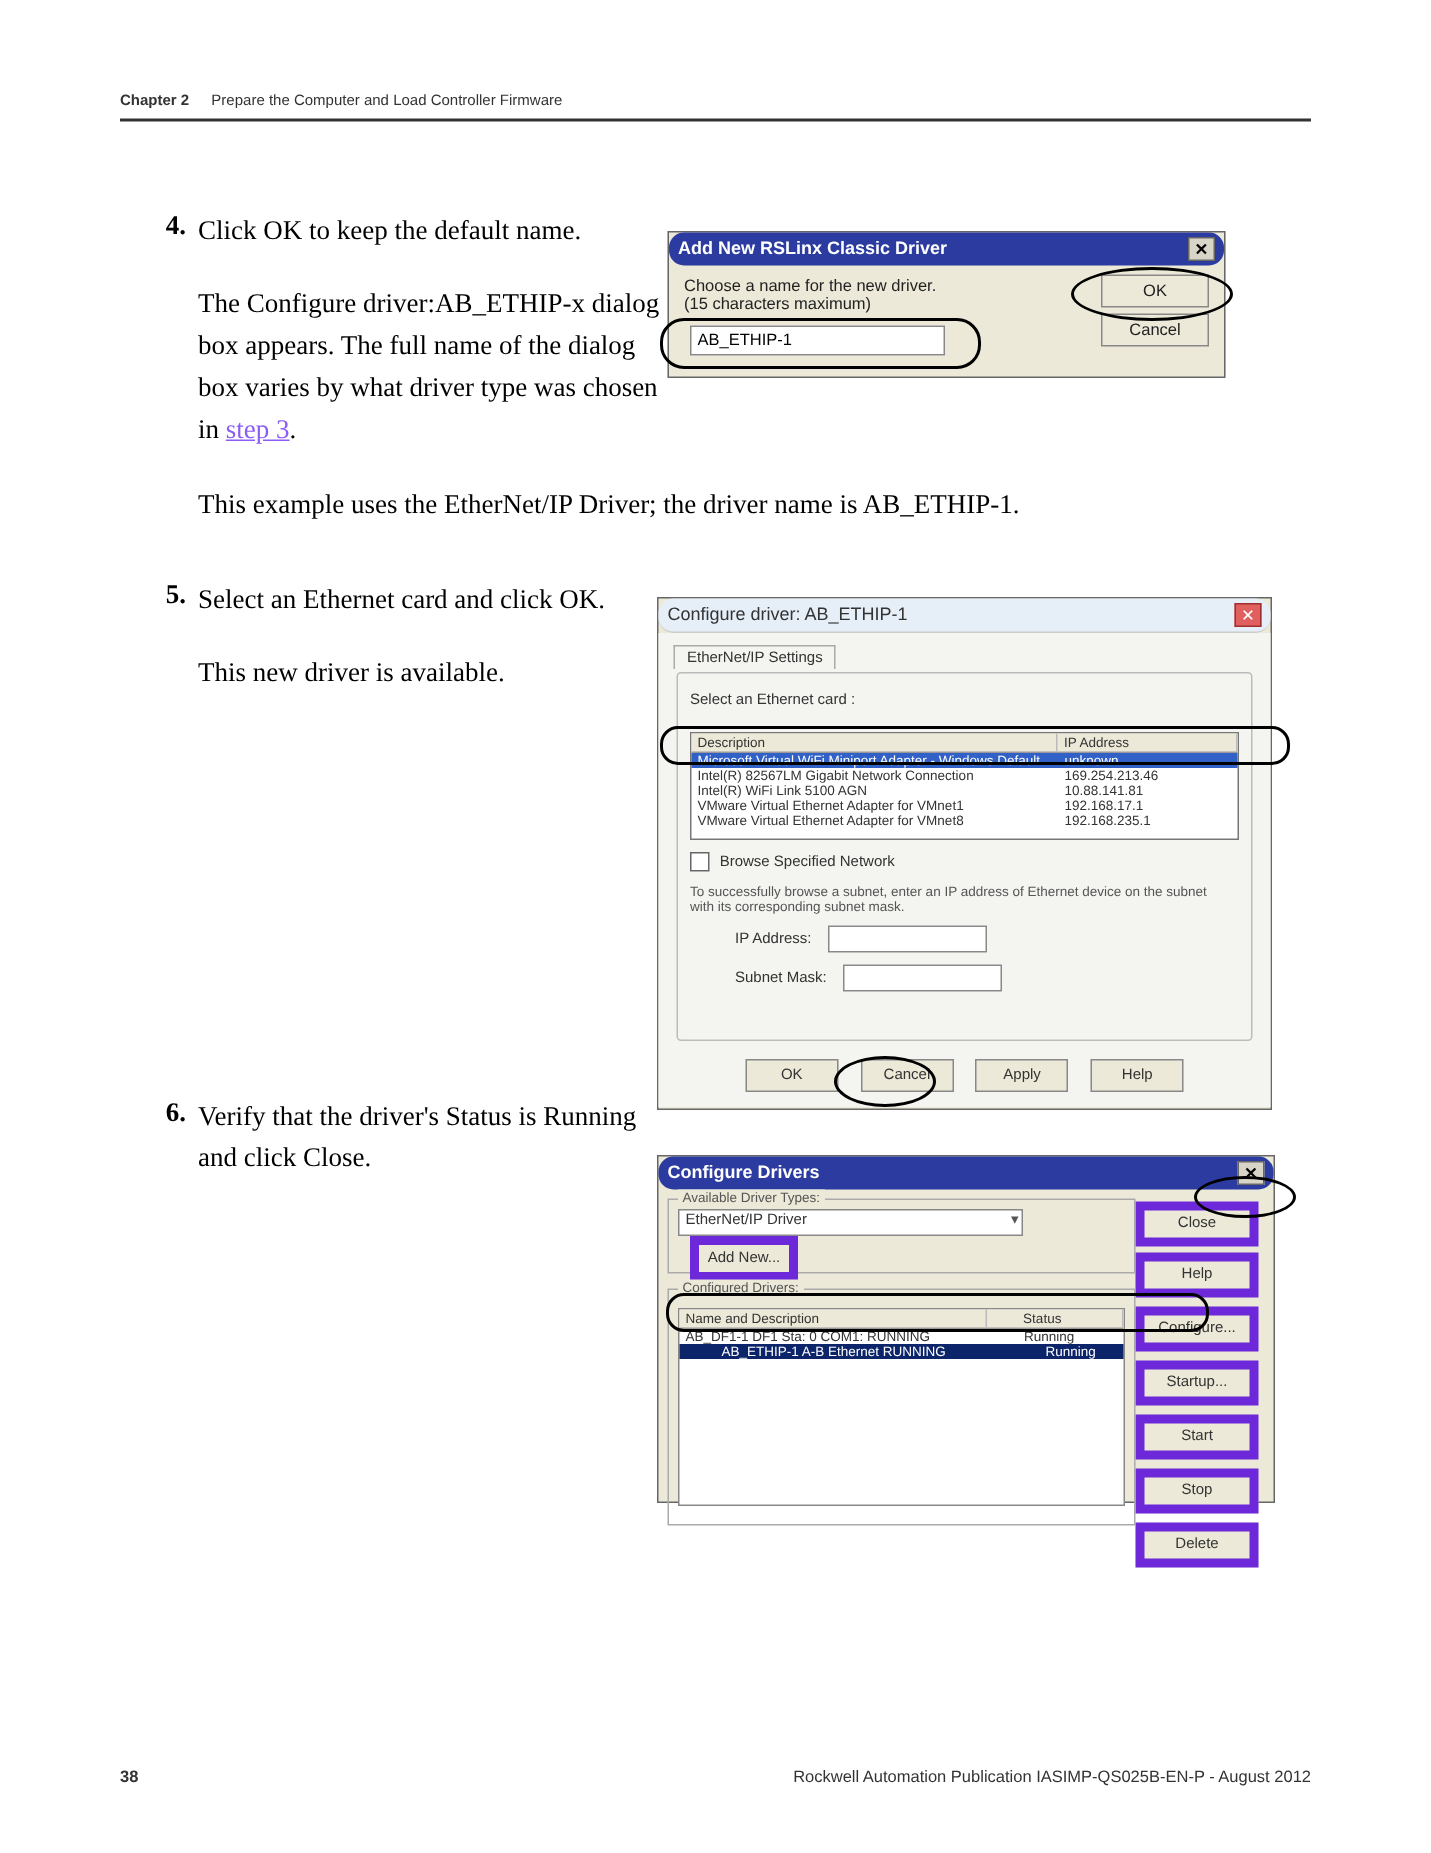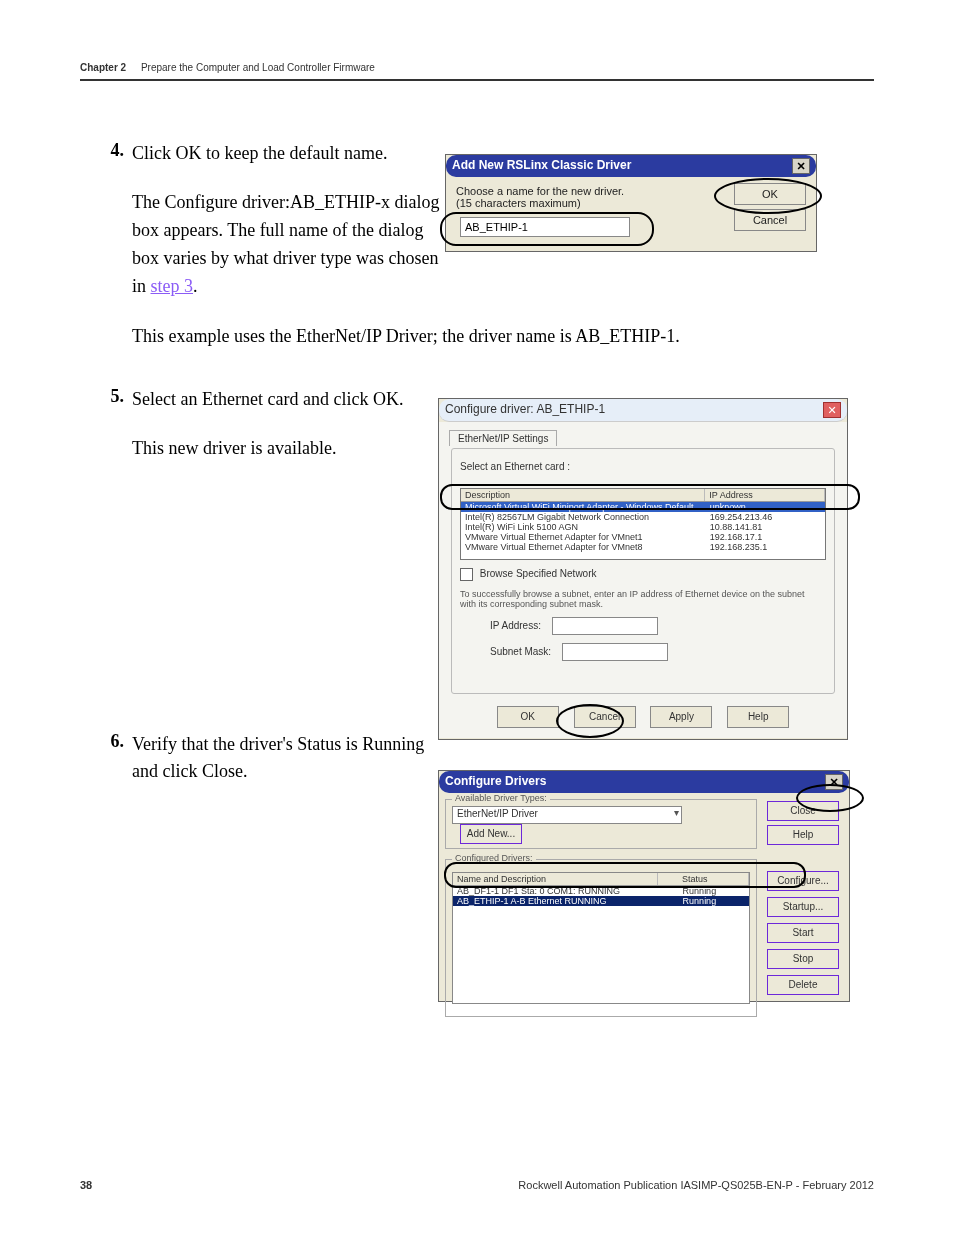--- a/index.html
+++ b/index.html
@@ -135,28 +135,28 @@
     pointer-events:none;
   }
 
   
   .dlg-drv { top: 770px; left: 438px; width: 410px; height: 230px; }
   .dlg-drv .body { height:206px; position:relative; font-size:10px; color:#333; padding:6px;}
   .fieldset { border:1px solid #aaa; padding:6px; position:relative;}
   .fieldset .legend { position:absolute; top:-7px; left:6px; background:#ece9d8; padding:0 3px; font-size:9px; color:#555;}
   .combo { display:inline-block; width:230px; height:18px; background:#fff; border:1px solid #888; font-size:10px; padding:1px 4px; box-sizing:border-box; position:relative;}
   .combo::after{content:"▾"; position:absolute; right:2px; top:0; font-size:10px; color:#555;}
-  .rbtn { display:inline-block; width:60px; height:18px; background:#ece9d8; border:1px solid #6d28d9; font-size:10px; line-height:18px; text-align:center; margin-left:8px; vertical-align:top;}
+  .rbtn { display:inline-block; width:60px; height:18px; background:#ece9d8; border:6px solid #6d28d9; font-size:10px; line-height:18px; text-align:center; margin-left:8px; vertical-align:top;}
   .drv-list { background:#fff; border:1px solid #888; height:130px; margin-top:6px; font-size:9px;}
   .drv-head { display:flex; background:#ece9d8; border-bottom:1px solid #999;align-items:center;}
   .drv-head div{ padding:1px 4px; border-right:1px solid #bbb;}
   .drv-row { display:flex;}
   .drv-row div{ padding:0 4px;}
   .dc1{flex:1 1 76%;} .dc2{flex:1 1 24%;margin-left:20px;}
-  .drv-sel { background:#0b246a; color:#fff; }
+  .drv-sel { background:#0b246a; color:#fff;text-align:center; }
   .side-btns { position:absolute; right:10px; top:8px; display:flex; flex-direction:column; gap:4px;}
   .side-btns .rbtn { margin:0; width:70px;}
   .side-btns2 { position:absolute; right:10px; top:78px; display:flex; flex-direction:column; gap:6px;}
   .side-btns2 .rbtn { margin:0; width:70px;}
   .oval3a {
     position:absolute; top:862px; left:444px;
     width:358px; height:22px;
     border:2px solid #000; border-radius:12px;
     pointer-events:none;
   }
@@ -326,14 +326,14 @@
         </div>
       </div>
     </div>
   </div>
 </div>
 <div class="oval3a"></div>
 <div class="oval3b"></div>
 
 <div class="footer">
   <span class="pg">38</span>
-  <span>Rockwell Automation Publication IASIMP-QS025B-EN-P - February 2012</span>
+  <span>Rockwell Automation Publication IASIMP-QS025B-EN-P - August 2012</span>
 </div>
 
 </body></html>

